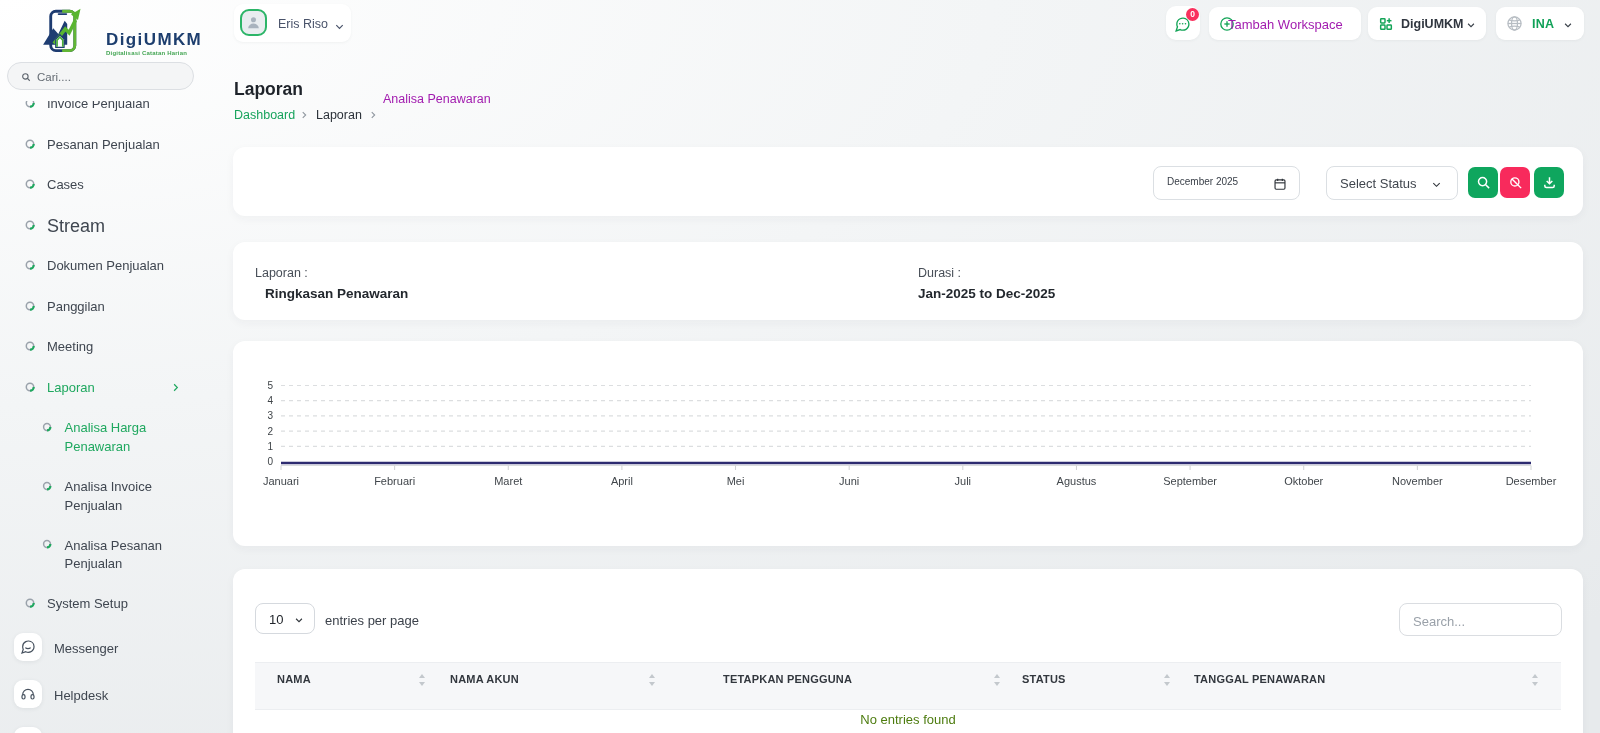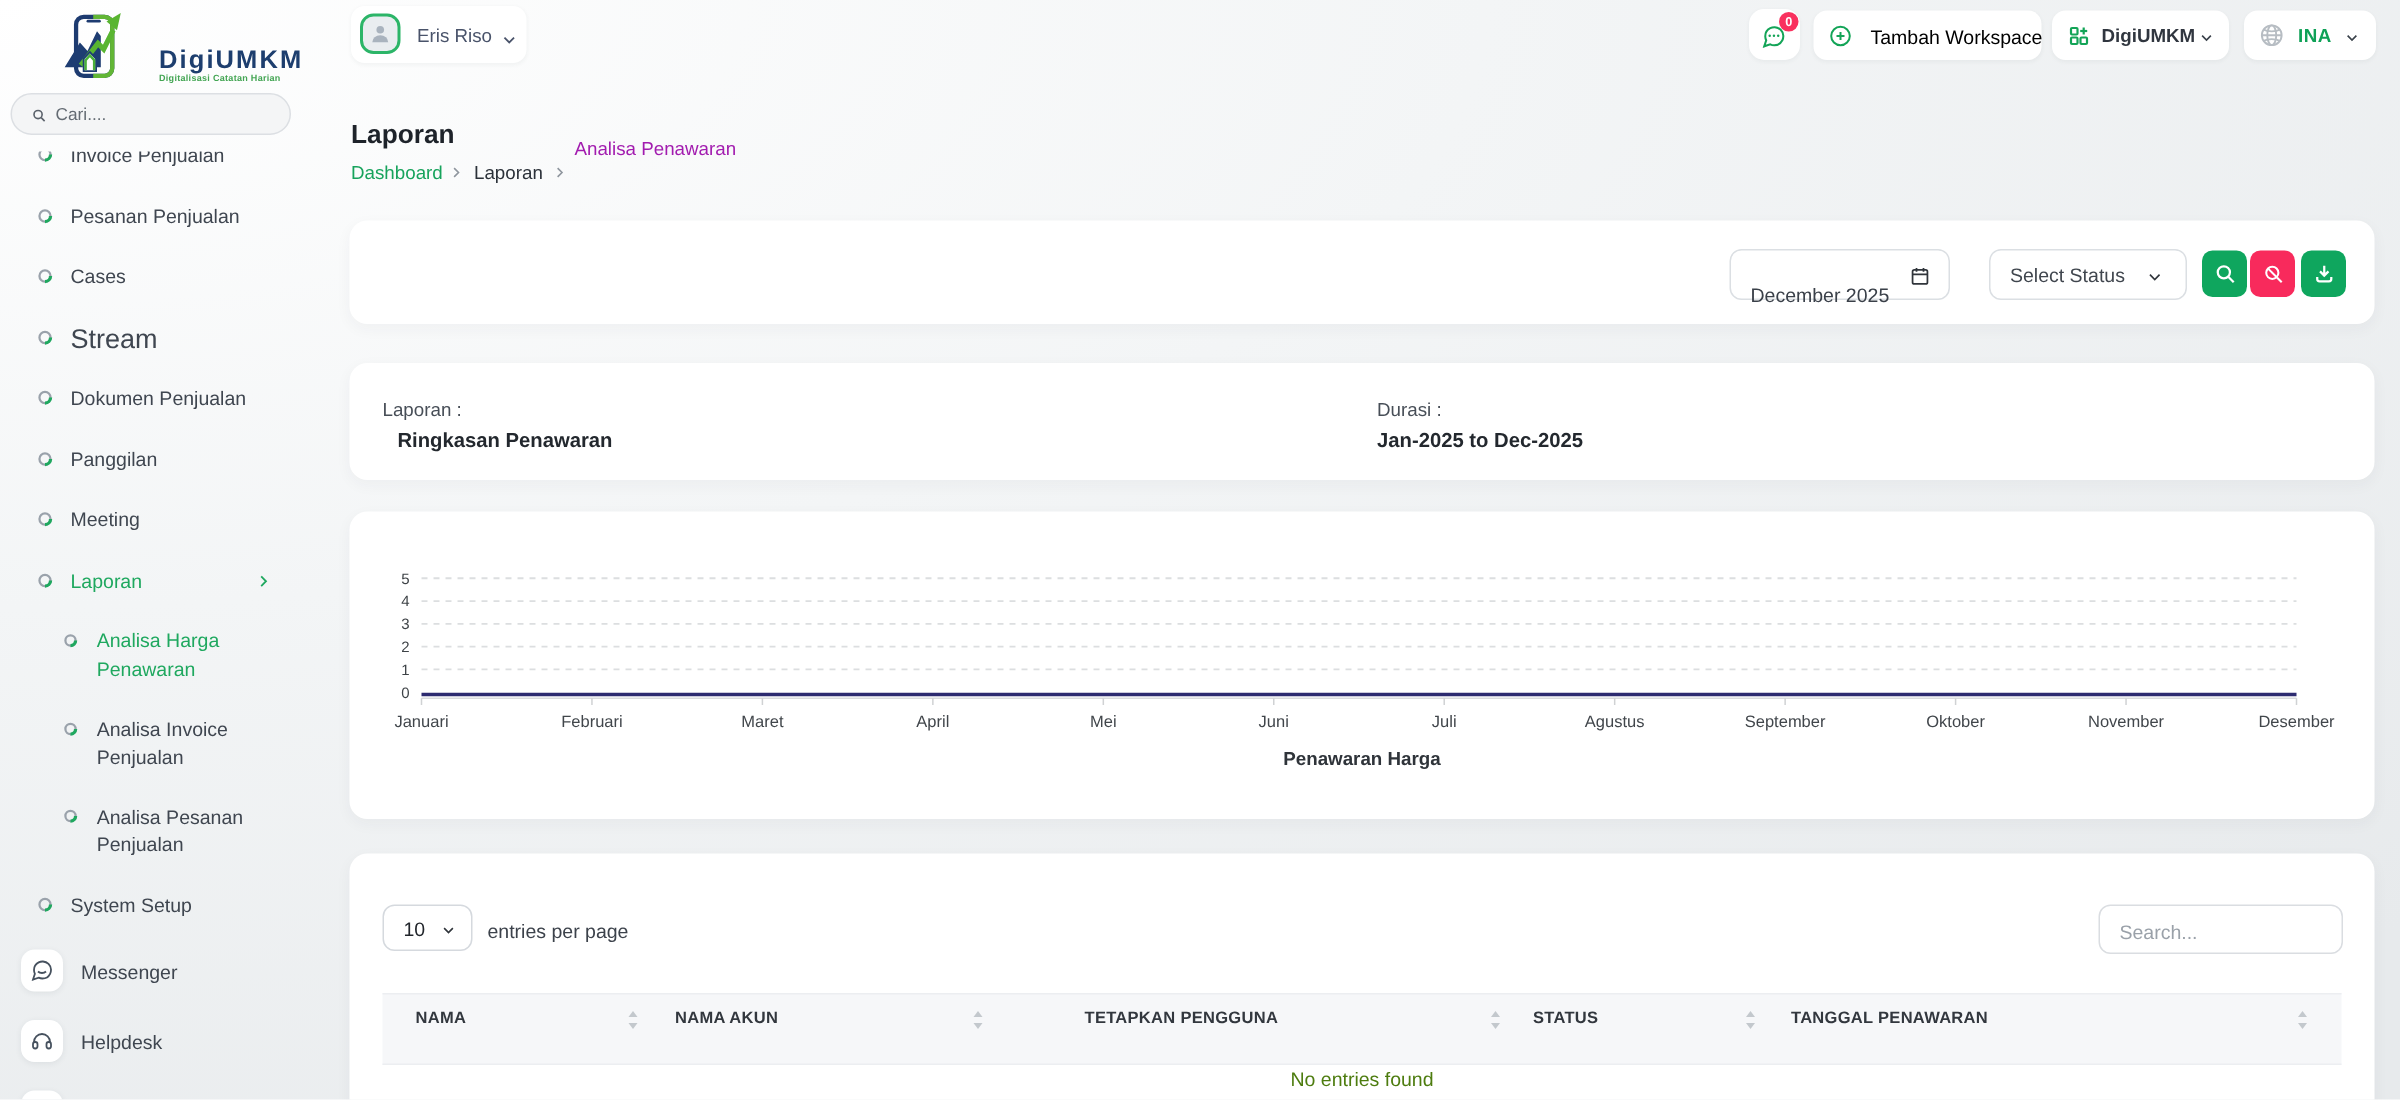--- a/index.html
+++ b/index.html
@@ -154,21 +154,21 @@
   </svg>
 </div>
 <div class="abs" style="left:1186px;top:8px;width:13px;height:13px;border-radius:50%;background:#f9315e;color:#fff;font-size:8.5px;font-weight:bold;text-align:center;line-height:13px;">0</div>
 
 <div class="chip" style="left:1209px;top:7px;width:152px;height:33px;">
   <svg class="abs" style="left:10px;top:9px;" width="16" height="16" viewBox="0 0 24 24" fill="none" stroke="#13a457" stroke-width="2">
       <circle cx="12" cy="12" r="9.3"></circle>
       <line x1="12" y1="8" x2="12" y2="16"></line>
       <line x1="8" y1="12" x2="16" y2="12"></line>
     </svg>
-  <div class="abs" style="left:38px;top:10px;font-size:13px;font-weight:500;color:#000000;white-space:nowrap;">Tambah Workspace</div>
+  <div class="abs" style="left:19px;top:10px;font-size:13px;font-weight:500;color:#a21caf;white-space:nowrap;">Tambah Workspace</div>
 </div>
 
 <div class="chip" style="left:1368px;top:7px;width:118px;height:33px;">
   <svg class="abs" style="left:10px;top:9px;" width="16" height="16" viewBox="0 0 24 24" fill="none" stroke="#13a457" stroke-width="2.2">
       <rect x="4" y="4" width="6.5" height="6.5" rx="1"></rect>
       <rect x="4" y="13.5" width="6.5" height="6.5" rx="1"></rect>
       <rect x="13.5" y="13.5" width="6.5" height="6.5" rx="1"></rect>
       <line x1="16.7" y1="3.5" x2="16.7" y2="10.5"></line>
       <line x1="13.2" y1="7" x2="20.2" y2="7"></line>
     </svg>
@@ -197,21 +197,21 @@
     <path d="M9 5 L16 12 L9 19"></path>
   </svg>
 <div class="abs" style="left:316px;top:108px;font-size:12.5px;color:#2b3139;">Laporan</div>
 <svg class="abs" style="left:368px;top:110px;" width="10" height="10" viewBox="0 0 24 24" fill="none" stroke="#8f969e" stroke-width="2.6">
     <path d="M9 5 L16 12 L9 19"></path>
   </svg>
 <div class="abs" style="left:383px;top:92px;font-size:12.5px;color:#a21caf;">Analisa Penawaran</div>
 
 <div class="card" style="left:233px;top:147px;width:1350px;height:69px;">
   <div class="abs" style="left:920px;top:19px;width:147px;height:34px;border:1px solid #dbdfe3;border-radius:8px;">
-    <div class="abs" style="left:13px;top:22px;font-size:13px;color:#3a4049;">December 2025</div>
+    <div class="abs" style="left:13px;top:9px;font-size:10px;color:#3a4049;">December 2025</div>
     <svg class="abs" style="left:119px;top:10px;" width="14" height="14" viewBox="0 0 24 24" fill="none" stroke="#30353b" stroke-width="2">
         <rect x="3.5" y="5" width="17" height="16" rx="2"></rect>
         <line x1="8" y1="2.8" x2="8" y2="7"></line>
         <line x1="16" y1="2.8" x2="16" y2="7"></line>
         <line x1="3.5" y1="10" x2="20.5" y2="10"></line>
       </svg>
   </div>
   <div class="abs" style="left:1093px;top:19px;width:132px;height:34px;border:1px solid #dbdfe3;border-radius:8px;">
     <div class="abs" style="left:13px;top:9px;font-size:13px;color:#40464e;">Select Status</div>
     <svg class="abs" style="left:104px;top:12px;" width="11" height="11" viewBox="0 0 24 24" fill="none" stroke="#30353b" stroke-width="2.4">
@@ -279,21 +279,20 @@
       <line x1="957.0909090909091" y1="124.5" x2="957.0909090909091" y2="129" stroke="#d0d2d4" stroke-width="1"></line>
       <text x="957.0909090909091" y="143.5" font-size="11" fill="#41464b" text-anchor="middle" font-family="Liberation Sans">September</text>
       <line x1="1070.7272727272727" y1="124.5" x2="1070.7272727272727" y2="129" stroke="#d0d2d4" stroke-width="1"></line>
       <text x="1070.7272727272727" y="143.5" font-size="11" fill="#41464b" text-anchor="middle" font-family="Liberation Sans">Oktober</text>
       <line x1="1184.3636363636365" y1="124.5" x2="1184.3636363636365" y2="129" stroke="#d0d2d4" stroke-width="1"></line>
       <text x="1184.3636363636365" y="143.5" font-size="11" fill="#41464b" text-anchor="middle" font-family="Liberation Sans">November</text>
       <line x1="1298" y1="124.5" x2="1298" y2="129" stroke="#d0d2d4" stroke-width="1"></line>
       <text x="1298" y="143.5" font-size="11" fill="#41464b" text-anchor="middle" font-family="Liberation Sans">Desember</text>
       <line x1="48" y1="122" x2="1298" y2="122" stroke="#2d2b70" stroke-width="2.4"></line>
     </svg>
-  <div class="abs" style="left:0;top:158px;width:1350px;text-align:center;font-size:12.5px;font-weight:bold;color:#2f343a;">Penawaran Harga</div>
 </div>
 
 <div class="card" style="left:233px;top:569px;width:1350px;height:210px;">
   <div class="abs" style="left:22px;top:34px;width:60px;height:31px;border:1px solid #d5d9de;border-radius:8px;">
     <div class="abs" style="left:13px;top:8px;font-size:13px;color:#22262c;">10</div>
     <svg class="abs" style="left:38px;top:11px;" width="10" height="10" viewBox="0 0 24 24" fill="none" stroke="#30353b" stroke-width="2.6">
         <path d="M5 9 L12 16 L19 9"></path>
       </svg>
   </div>
   <div class="abs" style="left:92px;top:44px;font-size:13px;color:#3c424b;">entries per page</div>

